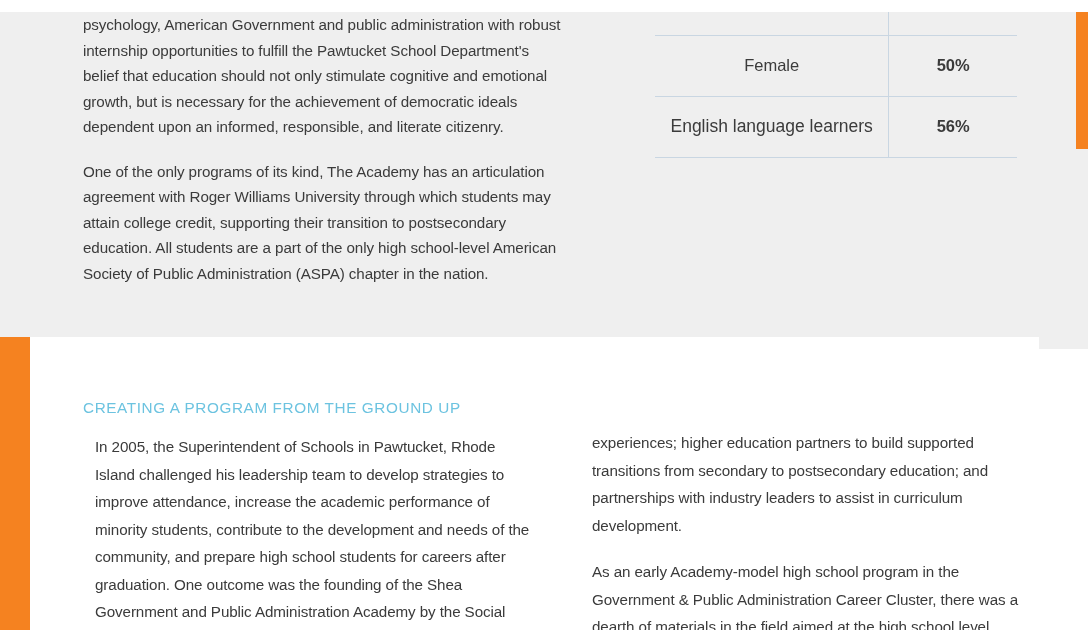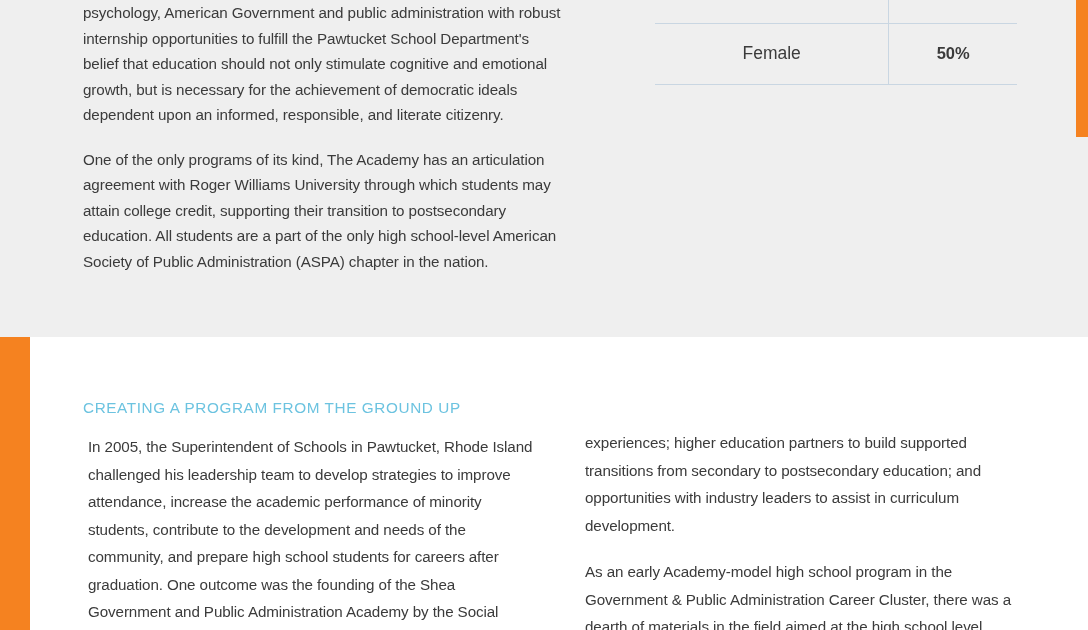--- a/index.html
+++ b/index.html
@@ -12,21 +12,21 @@
     background: #ffffff;
     font-family: "Liberation Sans", sans-serif;
     overflow: hidden;
     position: relative;
   }
 
   
   #top-section {
     position: absolute;
     left: 0;
-    top: 0;
+    top: 12px;
     width: 1088px;
     height: 337px;
     background: #efefef;
     overflow: hidden;
   }
 
   
   #top-orange-bar {
     position: absolute;
     right: 0;
@@ -120,21 +120,21 @@
     top: 96px;
     width: 452px;
   }
   #bottom-col-right {
     position: absolute;
     left: 580px;
     top: 92px;
     width: 440px;
   }
   .body-col p {
-    margin: 0 0 19px 5px;
+    margin: 0 0 19px 12px;
     font-size: 15.2px;
     line-height: 27.5px;
     color: #3b3b3b;
     letter-spacing: -0.1px;
   }
 </style>
 </head>
 <body>
 
 <div id="top-section">
@@ -149,33 +149,37 @@
   <table id="demographics-table">
     <tbody>
       <tr>
         <td class="label-cell">Male</td>
         <td class="value-cell">56%</td>
       </tr>
       <tr>
         <td class="label-cell">Female</td>
         <td class="value-cell">50%</td>
       </tr>
+      <tr>
+        <td class="label-cell">English language learners</td>
+        <td class="value-cell">56%</td>
+      </tr>
     </tbody>
   </table>
 
 </div>
 
 <div id="bottom-section">
 
   <div id="bottom-orange-bar"></div>
 
   <div id="section-heading">CREATING A PROGRAM FROM THE GROUND UP</div>
 
   <div id="bottom-col-left" class="body-col">
     <p>In 2005, the Superintendent of Schools in Pawtucket, Rhode Island challenged his leadership team to develop strategies to improve attendance, increase the academic performance of minority students, contribute to the development and needs of the community, and prepare high school students for careers after graduation. One outcome was the founding of the Shea Government and Public Administration Academy by the Social</p>
   </div>
 
   <div id="bottom-col-right" class="body-col">
-    <p>experiences; higher education partners to build supported transitions from secondary to postsecondary education; and opportunities with industry leaders to assist in curriculum development.</p>
+    <p>experiences; higher education partners to build supported transitions from secondary to postsecondary education; and partnerships with industry leaders to assist in curriculum development.</p>
     <p>As an early Academy-model high school program in the Government &amp; Public Administration Career Cluster, there was a dearth of materials in the field aimed at the high school level.</p>
   </div>
 
 </div>
 
 </body></html>

